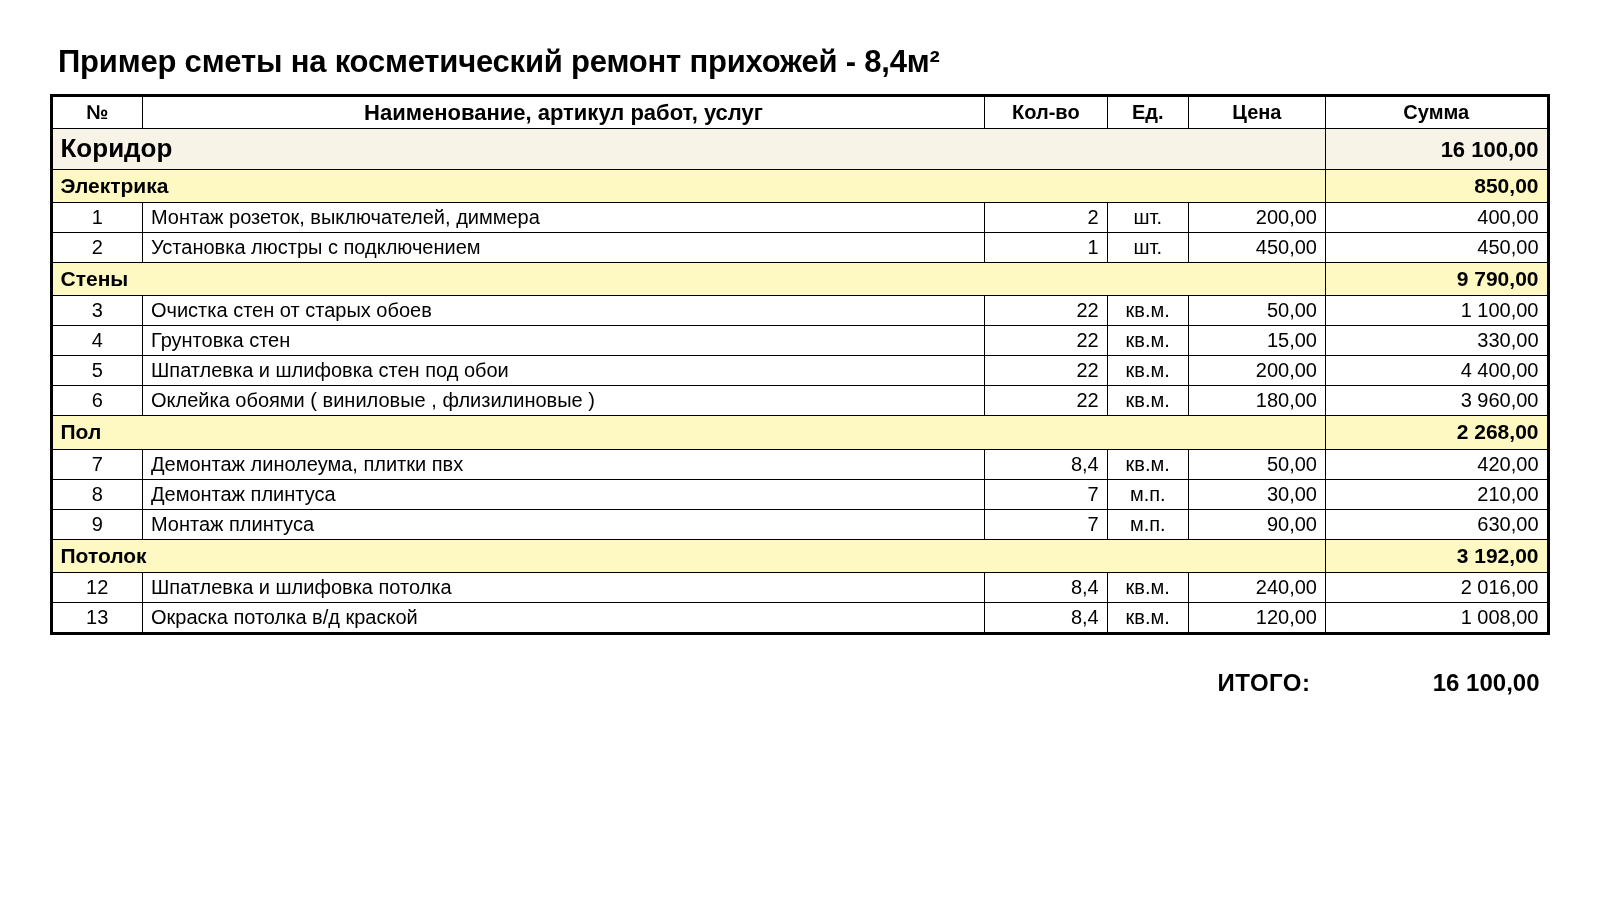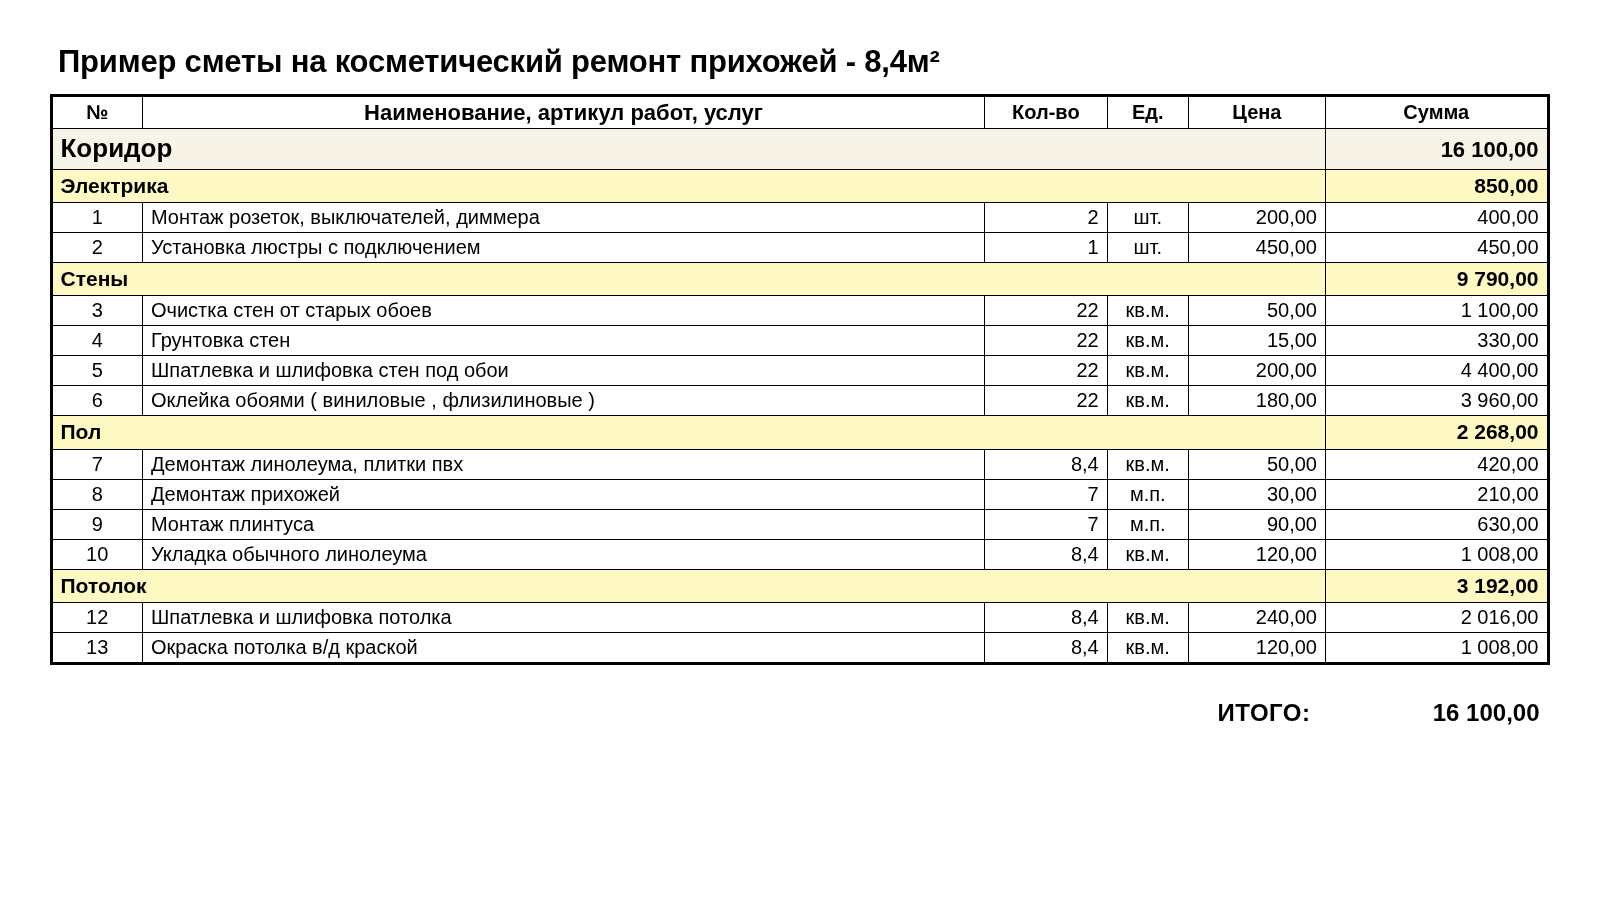--- a/index.html
+++ b/index.html
@@ -209,42 +209,34 @@
         <tr class="item-row">
           <td class="num-cell">7</td>
           <td class="name-cell">Демонтаж линолеума, плитки пвх</td>
           <td class="qty-cell">8,4</td>
           <td class="unit-cell">кв.м.</td>
           <td class="price-cell">50,00</td>
           <td class="sum-cell">420,00</td>
         </tr>
         <tr class="item-row">
           <td class="num-cell">8</td>
-          <td class="name-cell">Демонтаж прихожей</td>
+          <td class="name-cell">Демонтаж плинтуса</td>
           <td class="qty-cell">7</td>
           <td class="unit-cell">м.п.</td>
           <td class="price-cell">30,00</td>
           <td class="sum-cell">210,00</td>
         </tr>
         <tr class="item-row">
           <td class="num-cell">9</td>
           <td class="name-cell">Монтаж плинтуса</td>
           <td class="qty-cell">7</td>
           <td class="unit-cell">м.п.</td>
           <td class="price-cell">90,00</td>
           <td class="sum-cell">630,00</td>
         </tr>
-        <tr class="item-row">
-          <td class="num-cell">10</td>
-          <td class="name-cell">Укладка обычного линолеума</td>
-          <td class="qty-cell">8,4</td>
-          <td class="unit-cell">кв.м.</td>
-          <td class="price-cell">120,00</td>
-          <td class="sum-cell">1 008,00</td>
-        </tr>
         <tr class="sub-row">
           <td class="name-cell" colspan="5">Потолок</td>
           <td class="sum-cell">3 192,00</td>
         </tr>
         <tr class="item-row">
           <td class="num-cell">12</td>
           <td class="name-cell">Шпатлевка и шлифовка потолка</td>
           <td class="qty-cell">8,4</td>
           <td class="unit-cell">кв.м.</td>
           <td class="price-cell">240,00</td>

